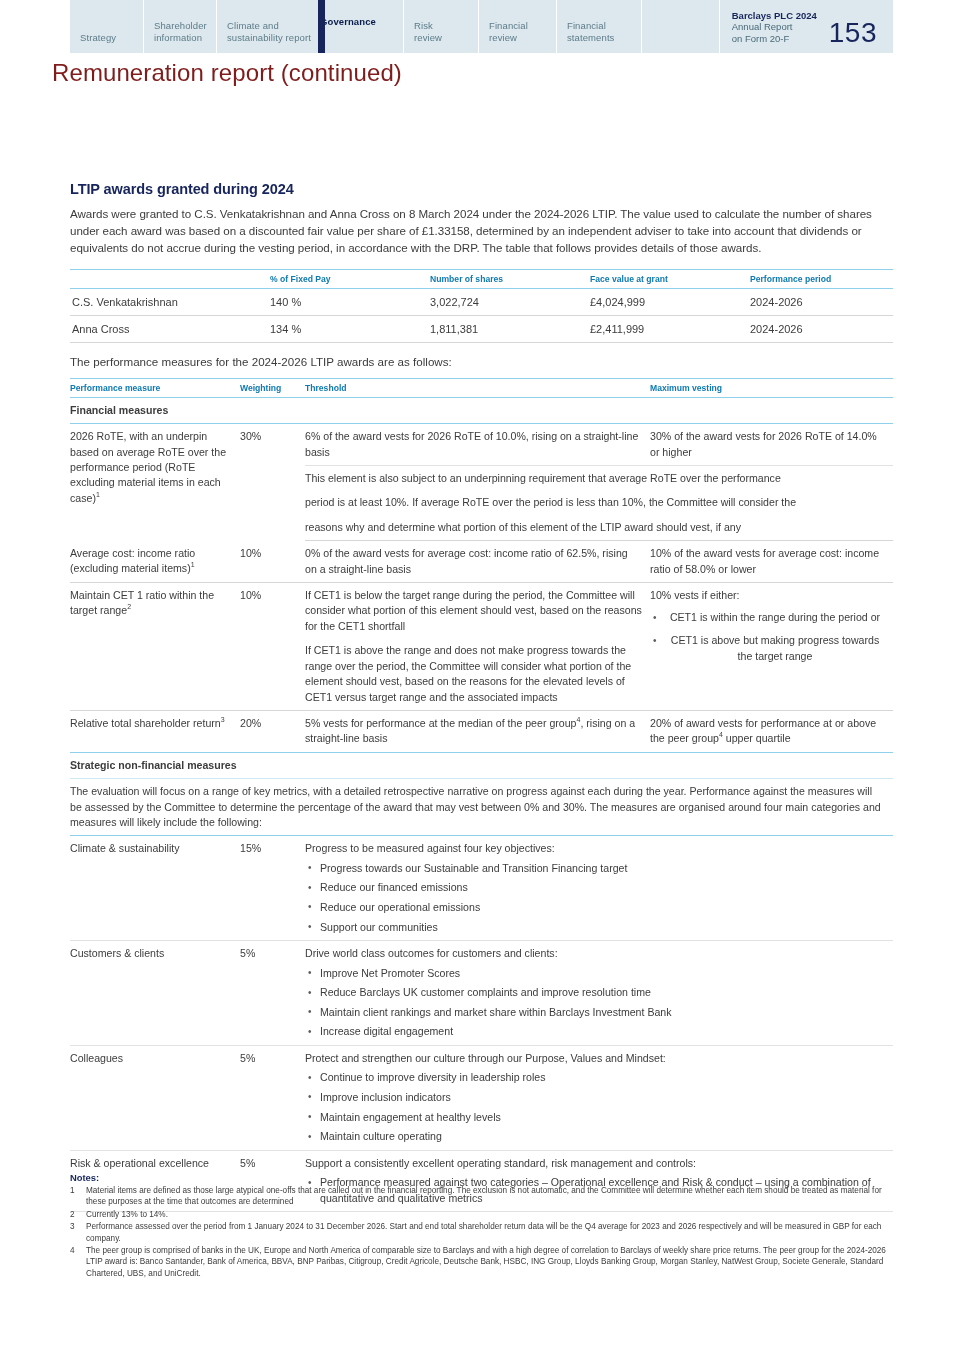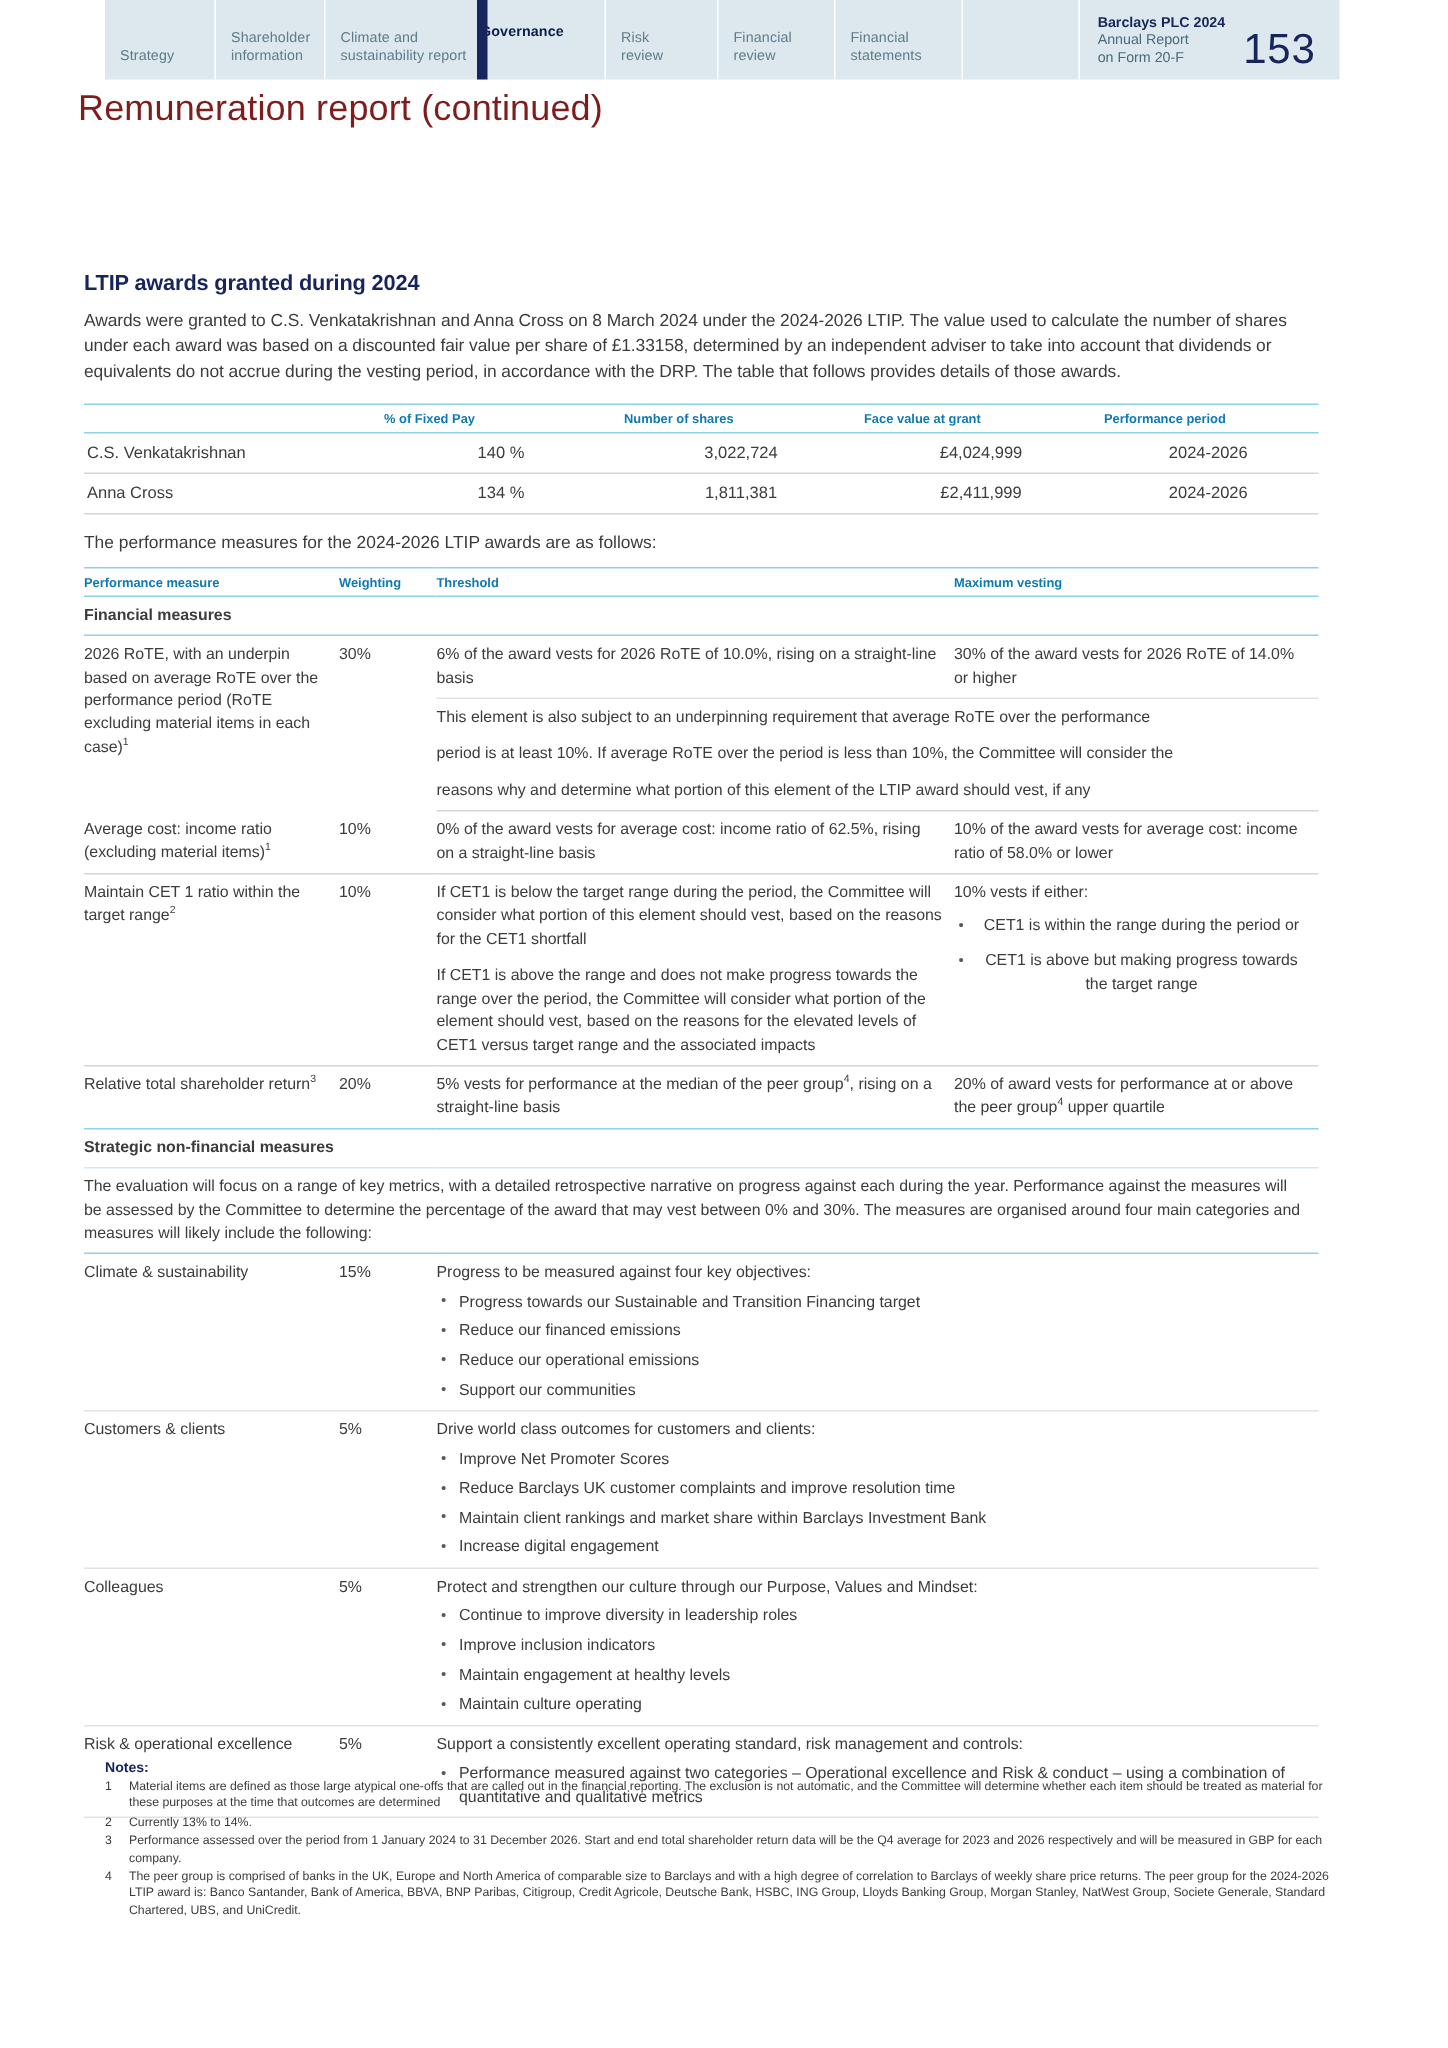--- a/index.html
+++ b/index.html
@@ -86,21 +86,21 @@
     font-size: 24px;
     line-height: 30px;
     color: #7f1d1d;
     font-weight: 400;
     letter-spacing: .1px;
   }
 
   
   .content {
     position: absolute;
-    left: 56px;
+    left: 70px;
     top: 180px;
     width: 823px;
   }
 
   h2.section-title {
     font-size: 14.5px;
     line-height: 18px;
     color: #17255c;
     font-weight: bold;
     margin-bottom: 7px;
@@ -135,21 +135,21 @@
     text-align: left;
     padding: 4px 4px 4px 0;
     border-top: 1.4px solid #8fd0ea;
     border-bottom: 1.4px solid #8fd0ea;
     white-space: nowrap;
   }
   table.awards thead th.first { text-align: left; border-top-color:#8fd0ea; }
   table.awards tbody td {
     padding: 7px 4px 7px 0;
     border-bottom: 1px solid #d6d6d6;
-    text-align: center;
+    text-align: left;
     color: #3c3c3c;
     font-size: 11px;
   }
   table.awards tbody td.first { text-align: left; padding-left: 2px; }
   table.awards tbody tr:last-child td { border-bottom: 1px solid #d6d6d6; }
 
   
   table.measures {
     width: 100%;
     border-collapse: collapse;

